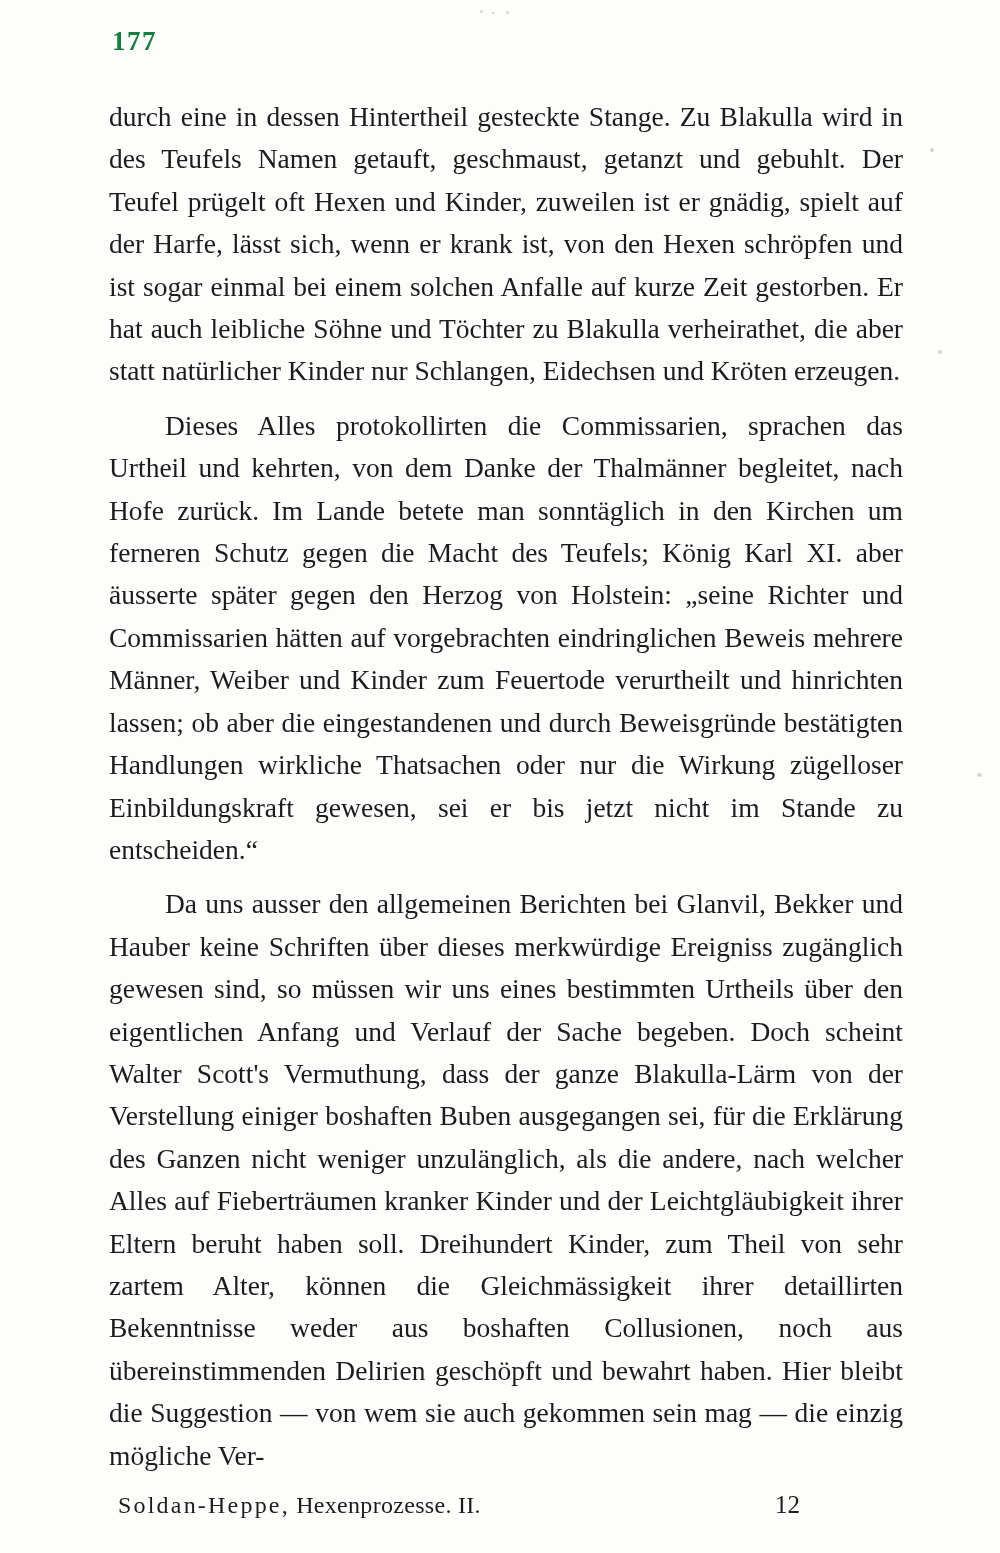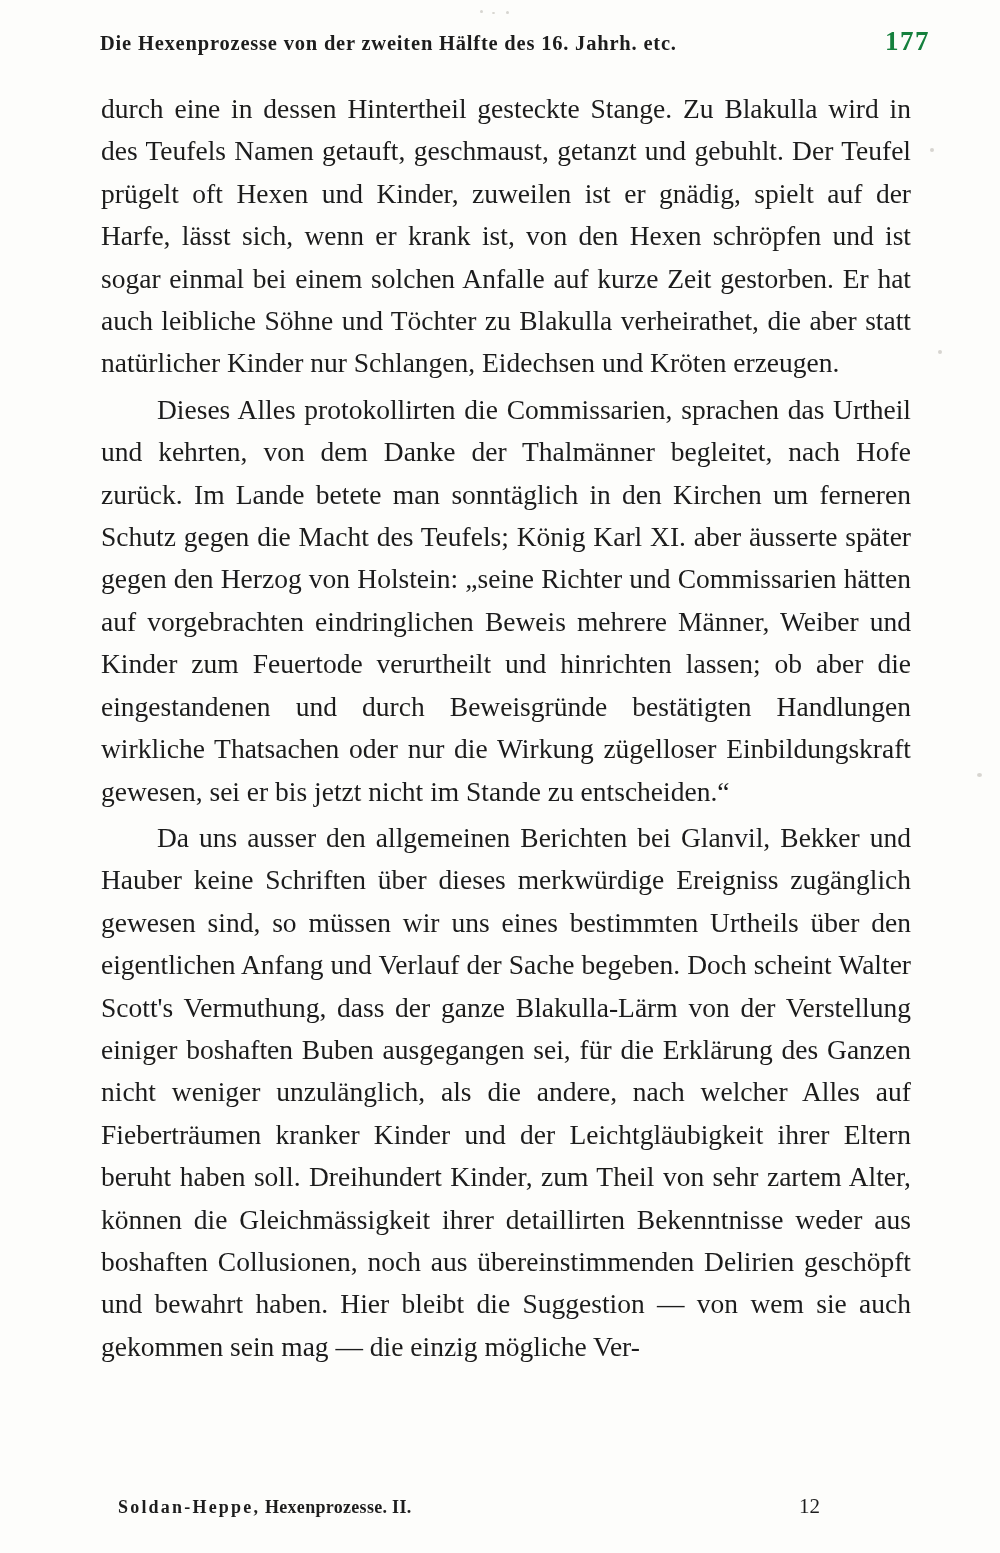--- a/index.html
+++ b/index.html
@@ -56,47 +56,47 @@
     top: 84px;
     left: 97px;
     width: 818px;
     font-size: 27.5px;
     line-height: 42.4px;
     text-align: justify;
     text-justify: inter-word;
     color: #1c1c1c;
   }
   .body-text p {
-    margin: 4px;
+    margin: 12px;
   }
   .body-text p.indent {
     text-indent: 56px;
   }
   .footer {
     position: absolute;
     bottom: 34px;
     left: 118px;
     right: 118px;
     display: flex;
     align-items: baseline;
     justify-content: space-between;
   }
   .footer .sig {
-    font-size: 18px;
-    font-weight: 700;
+    font-size: 24px;
+    font-weight: 400;
     letter-spacing: .3px;
     color: #1d1d1d;
   }
   .footer .sig .spaced {
     letter-spacing: 2.2px;
   }
   .footer .folio {
-    font-size: 21px;
+    font-size: 25px;
     color: #1d1d1d;
-    margin-right: 62px;
+    margin-right: 82px;
   }
   .marks span {
     position: absolute;
     color: #9b9791;
     font-size: 14px;
     line-height: 1;
   }
 </style>
 </head>
 <body>
@@ -106,21 +106,20 @@
   <div class="marks">
     <span class="speck" style="left:480px;top:10px;width:3px;height:3px;"></span>
     <span class="speck" style="left:492px;top:12px;width:3px;height:2px;"></span>
     <span class="speck" style="left:506px;top:11px;width:3px;height:3px;"></span>
     <span class="speck" style="left:930px;top:148px;width:4px;height:4px;"></span>
     <span class="speck" style="left:938px;top:350px;width:4px;height:4px;"></span>
     <span class="speck" style="left:977px;top:773px;width:5px;height:4px;"></span>
   </div>
 
   <div class="running-head">
-    <div class="rh-title">Die Hexenprozesse von der zweiten Hälfte des 16. Jahrh. etc.</div>
     <div class="rh-page">177</div>
   </div>
 
   <div class="body-text">
     <p>durch eine in dessen Hintertheil gesteckte Stange. Zu Blakulla wird in des Teufels Namen getauft, geschmaust, getanzt und gebuhlt. Der Teufel prügelt oft Hexen und Kinder, zuweilen ist er gnädig, spielt auf der Harfe, lässt sich, wenn er krank ist, von den Hexen schröpfen und ist sogar einmal bei einem solchen Anfalle auf kurze Zeit gestorben. Er hat auch leibliche Söhne und Töchter zu Blakulla verheirathet, die aber statt natürlicher Kinder nur Schlangen, Eidechsen und Kröten erzeugen.</p>
     <p class="indent">Dieses Alles protokollirten die Commissarien, sprachen das Urtheil und kehrten, von dem Danke der Thalmänner begleitet, nach Hofe zurück. Im Lande betete man sonntäglich in den Kirchen um ferneren Schutz gegen die Macht des Teufels; König Karl XI. aber äusserte später gegen den Herzog von Holstein: „seine Richter und Commissarien hätten auf vorgebrachten eindringlichen Beweis mehrere Männer, Weiber und Kinder zum Feuertode verurtheilt und hinrichten lassen; ob aber die eingestandenen und durch Beweisgründe bestätigten Handlungen wirkliche Thatsachen oder nur die Wirkung zügelloser Einbildungskraft gewesen, sei er bis jetzt nicht im Stande zu entscheiden.“</p>
     <p class="indent">Da uns ausser den allgemeinen Berichten bei Glanvil, Bekker und Hauber keine Schriften über dieses merkwürdige Ereigniss zugänglich gewesen sind, so müssen wir uns eines bestimmten Urtheils über den eigentlichen Anfang und Verlauf der Sache begeben. Doch scheint Walter Scott's Vermuthung, dass der ganze Blakulla-Lärm von der Verstellung einiger boshaften Buben ausgegangen sei, für die Erklärung des Ganzen nicht weniger unzulänglich, als die andere, nach welcher Alles auf Fieberträumen kranker Kinder und der Leichtgläubigkeit ihrer Eltern beruht haben soll. Dreihundert Kinder, zum Theil von sehr zartem Alter, können die Gleichmässigkeit ihrer detaillirten Bekenntnisse weder aus boshaften Collusionen, noch aus übereinstimmenden Delirien geschöpft und bewahrt haben. Hier bleibt die Suggestion — von wem sie auch gekommen sein mag — die einzig mögliche Ver-</p>
   </div>
 
   <div class="footer">

